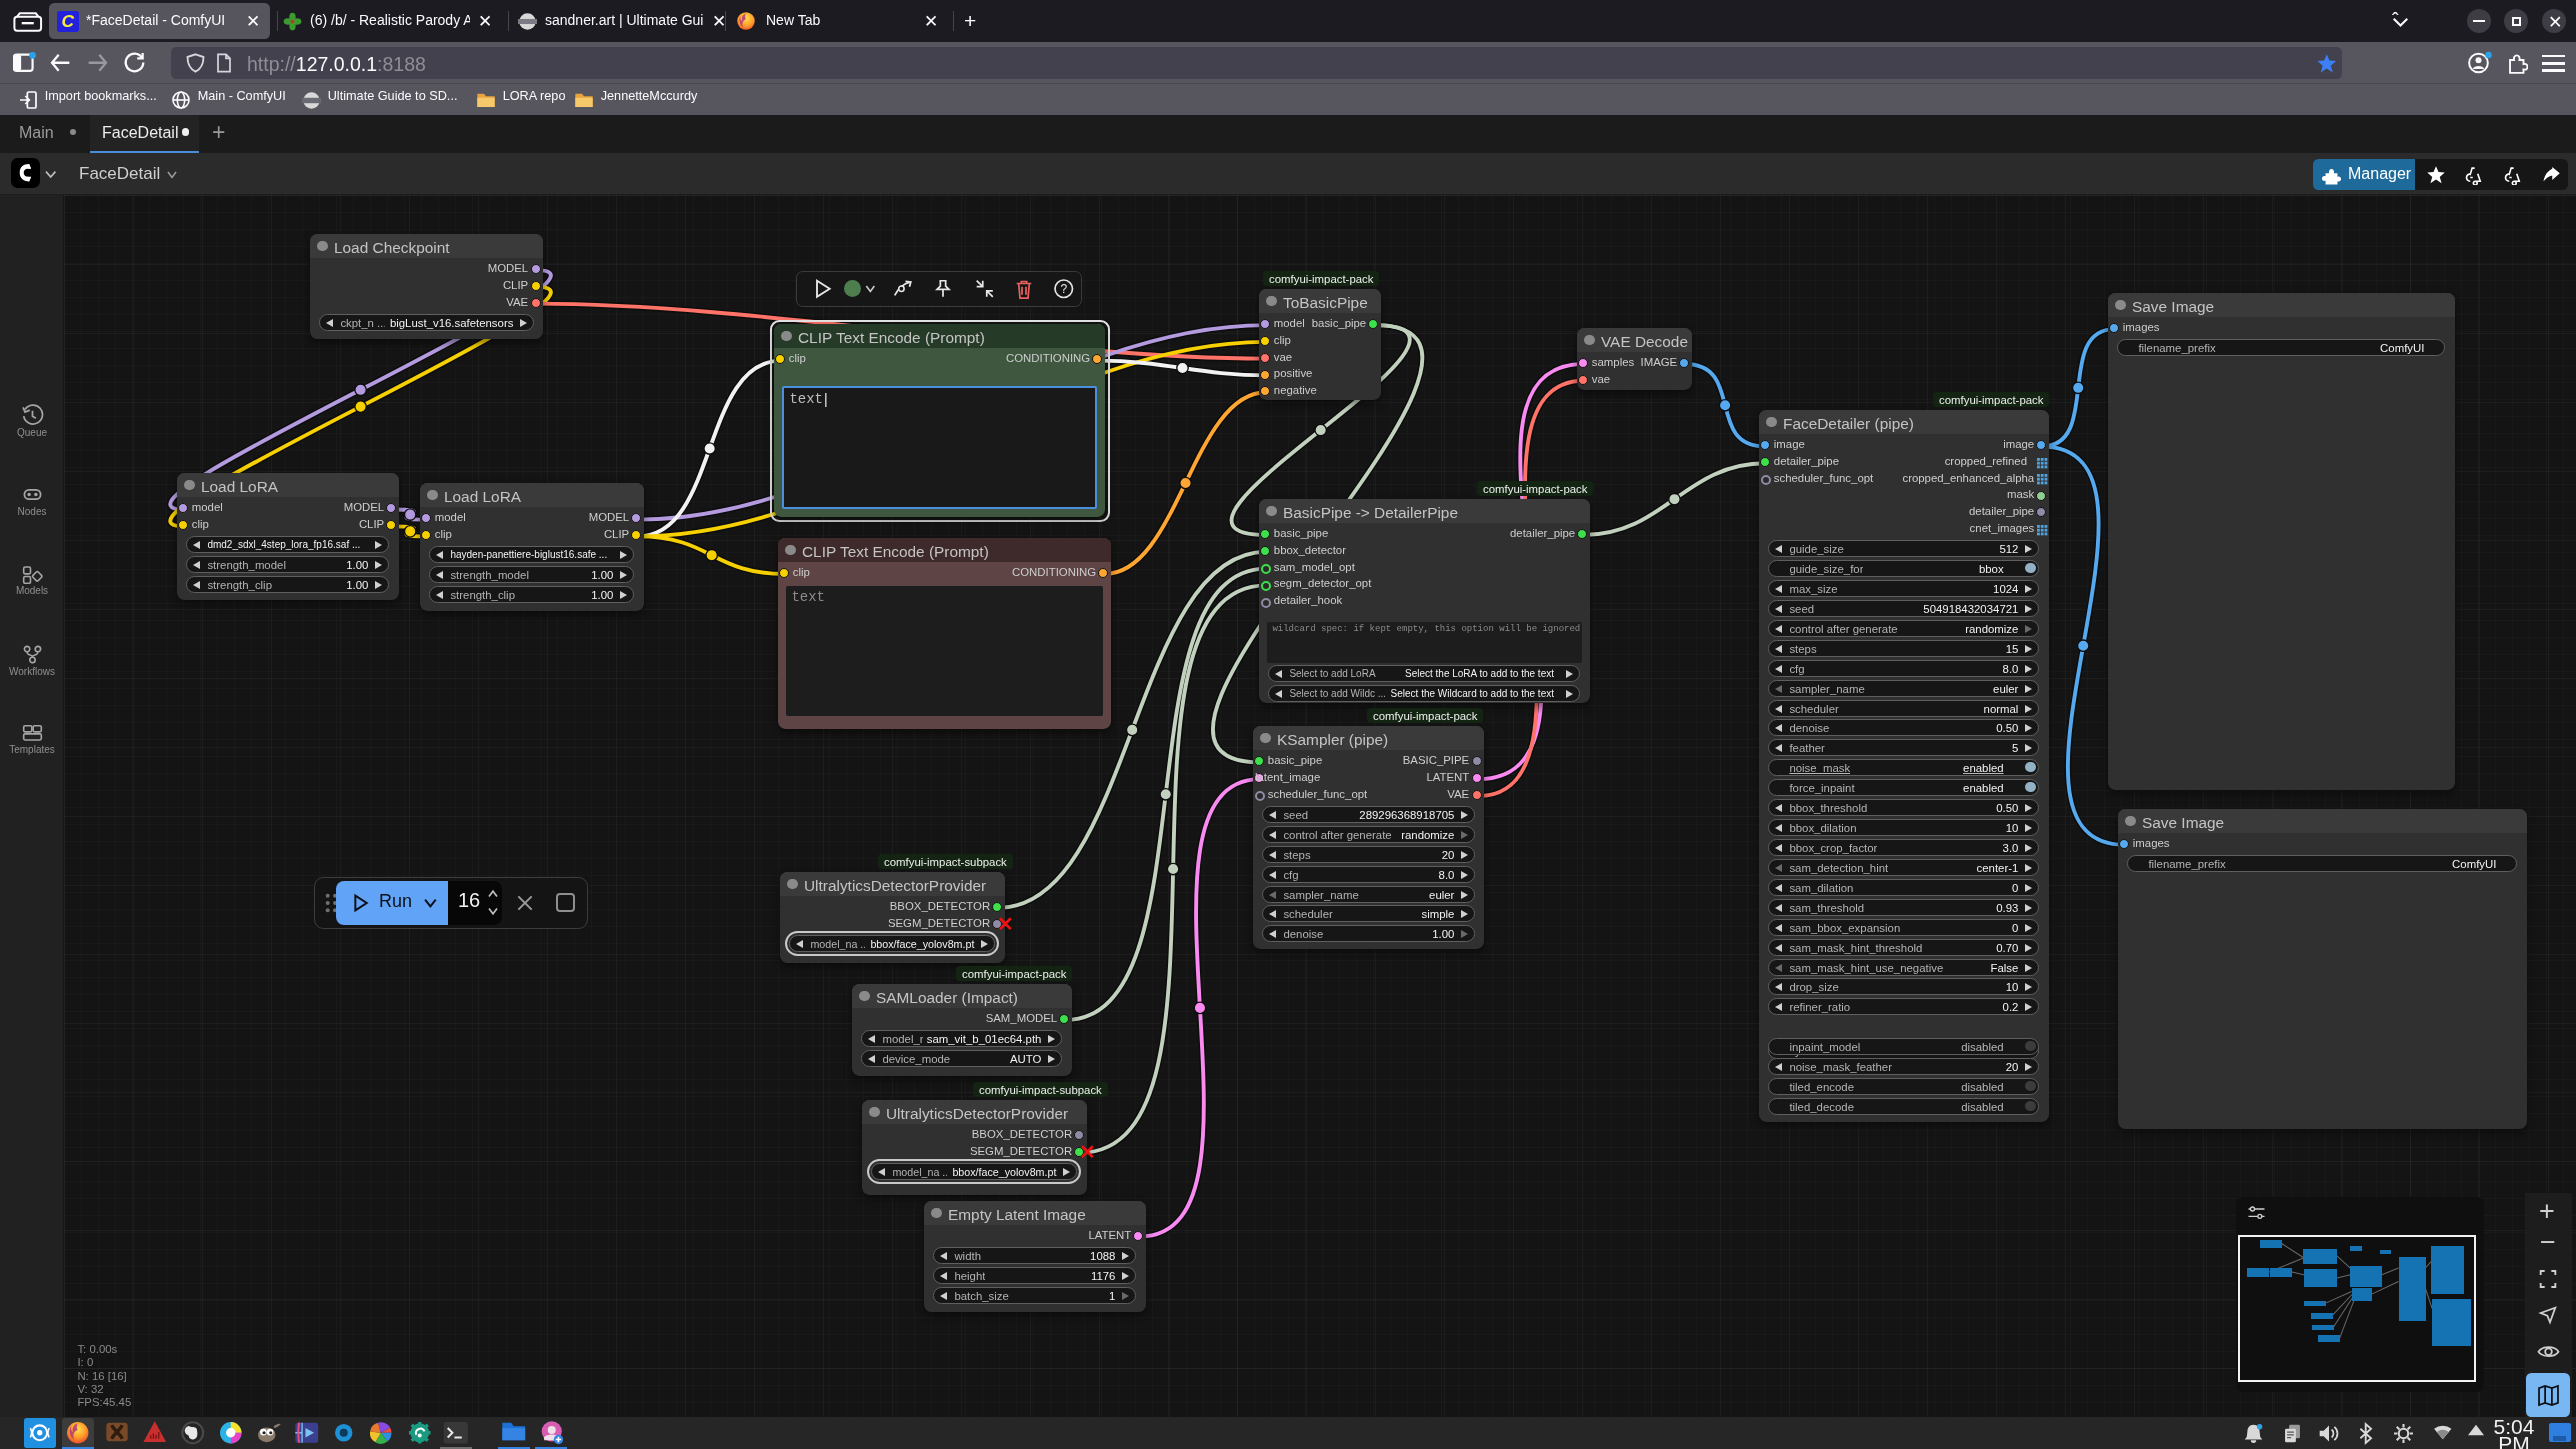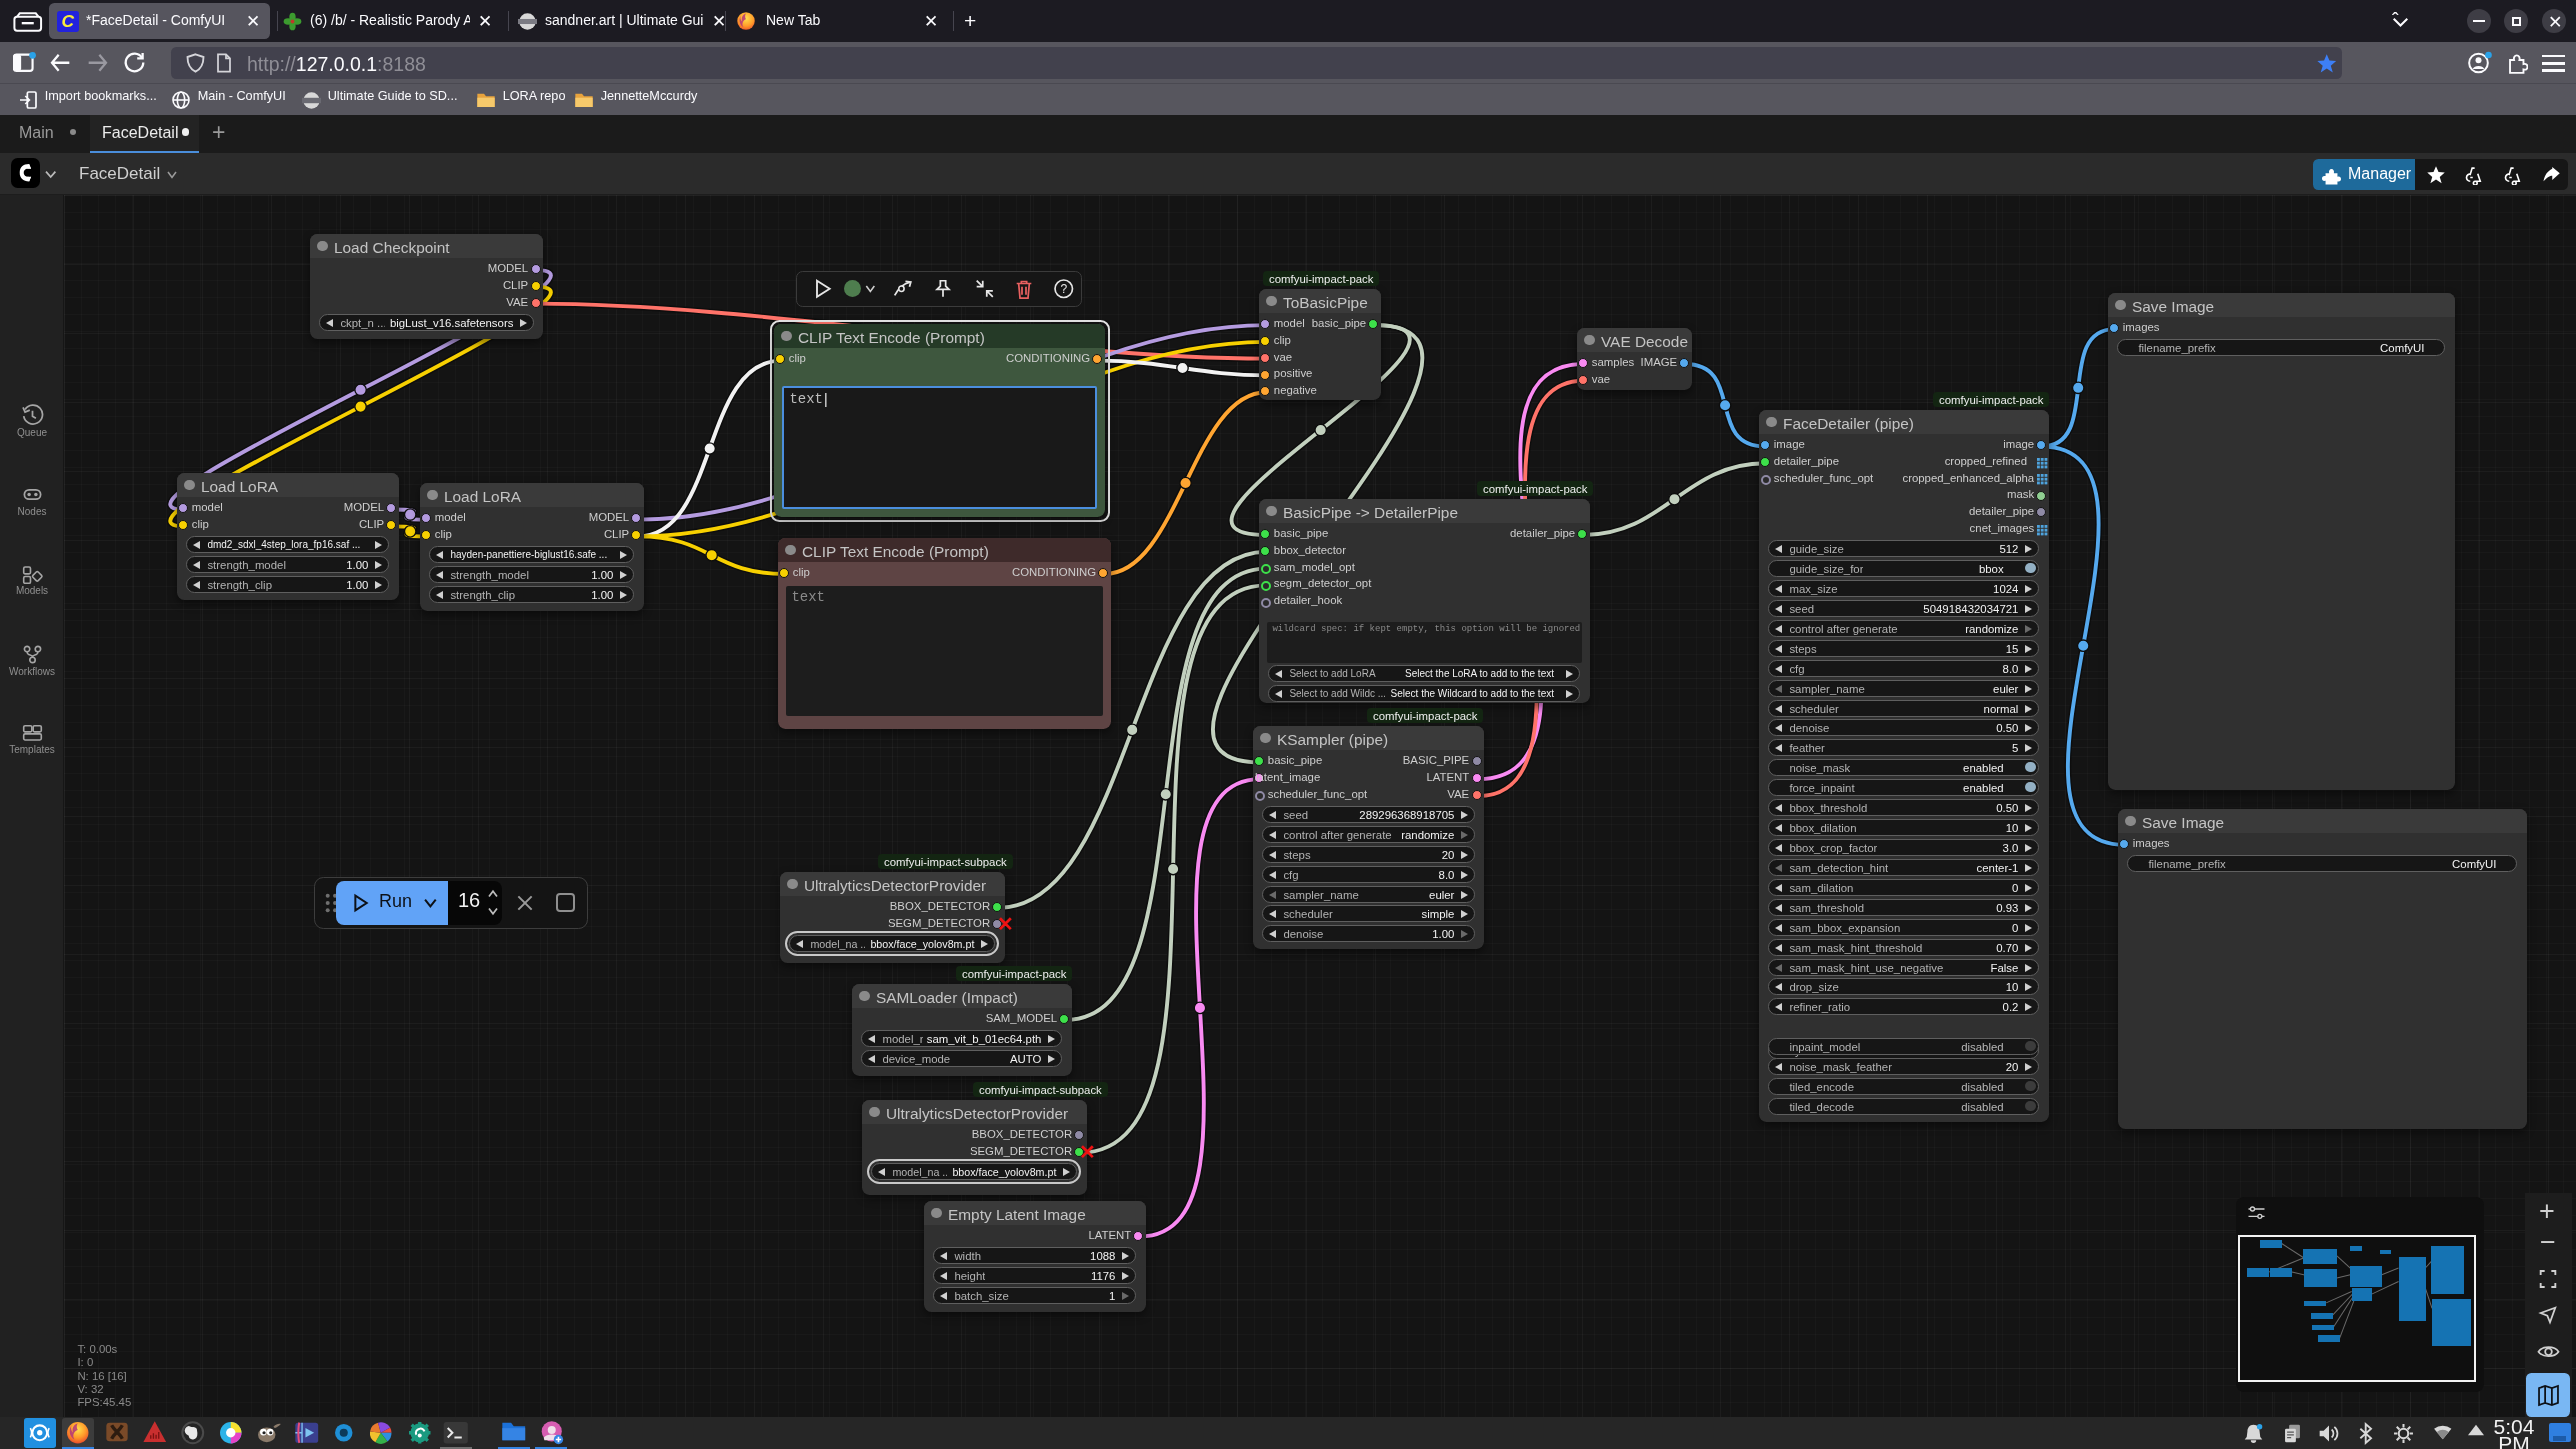--- a/index.html
+++ b/index.html
@@ -766,21 +766,21 @@
         <span class="wsp"></span>
         <span class="wval">0.50</span>
       </div>
       <div class="widget" style="left:9.4px;top:329px;width:271px;">
         <div class="arrL" style=""></div>
         <div class="arrR" style=""></div>
         <span class="wlab">feather</span>
         <span class="wsp"></span>
         <span class="wval">5</span>
       </div>
-      <div class="widget" style="left:9.4px;top:349px;width:271px;">
+      <div class="widget" style="left:9.4px;top:349px;width:271px;text-decoration:underline;">
         <span class="wlab">noise_mask</span>
         <span class="wsp"></span>
         <span class="wval" style="color:#f3f3f3;margin-right:14.8px;">enabled</span>
         <div class="tgldot"></div>
       </div>
       <div class="widget" style="left:9.4px;top:369px;width:271px;">
         <span class="wlab">force_inpaint</span>
         <span class="wsp"></span>
         <span class="wval" style="color:#f3f3f3;margin-right:14.8px;">enabled</span>
         <div class="tgldot"></div>

